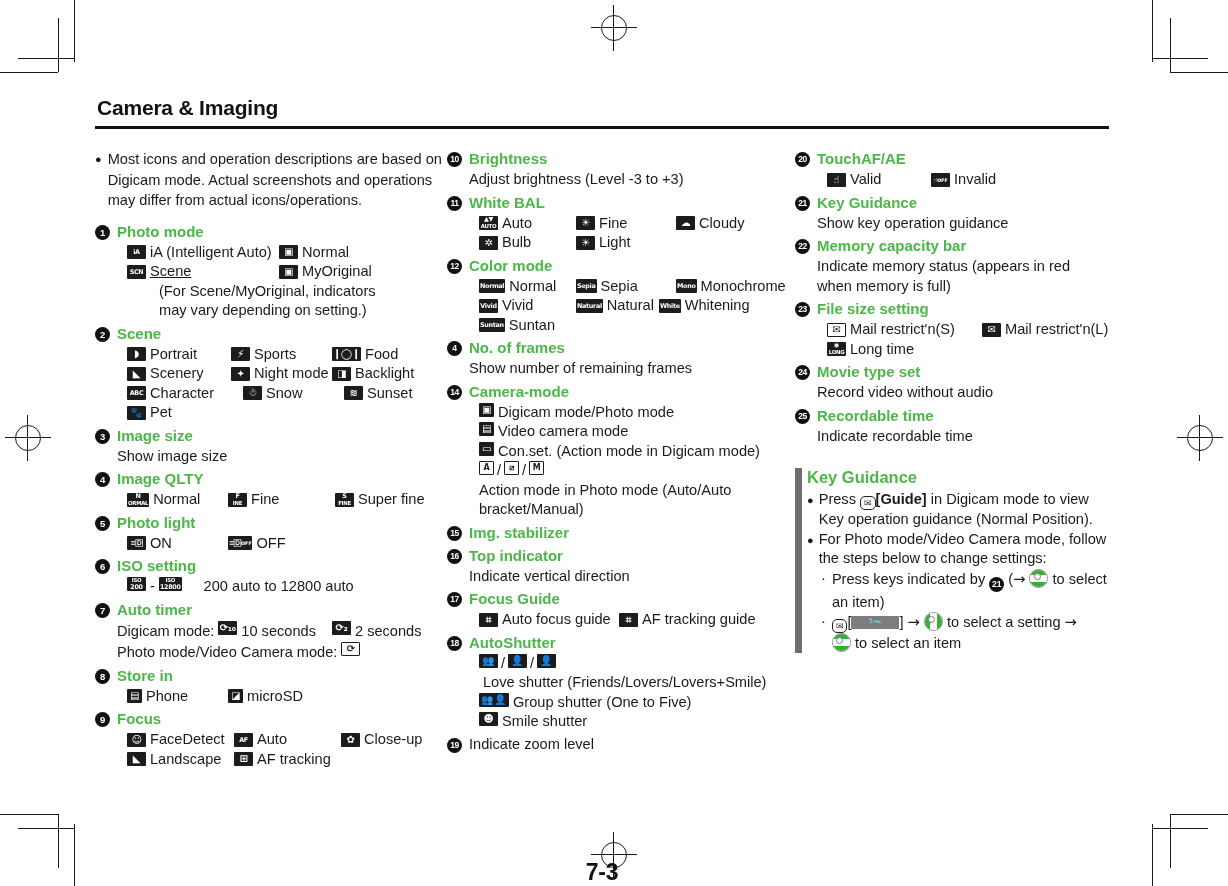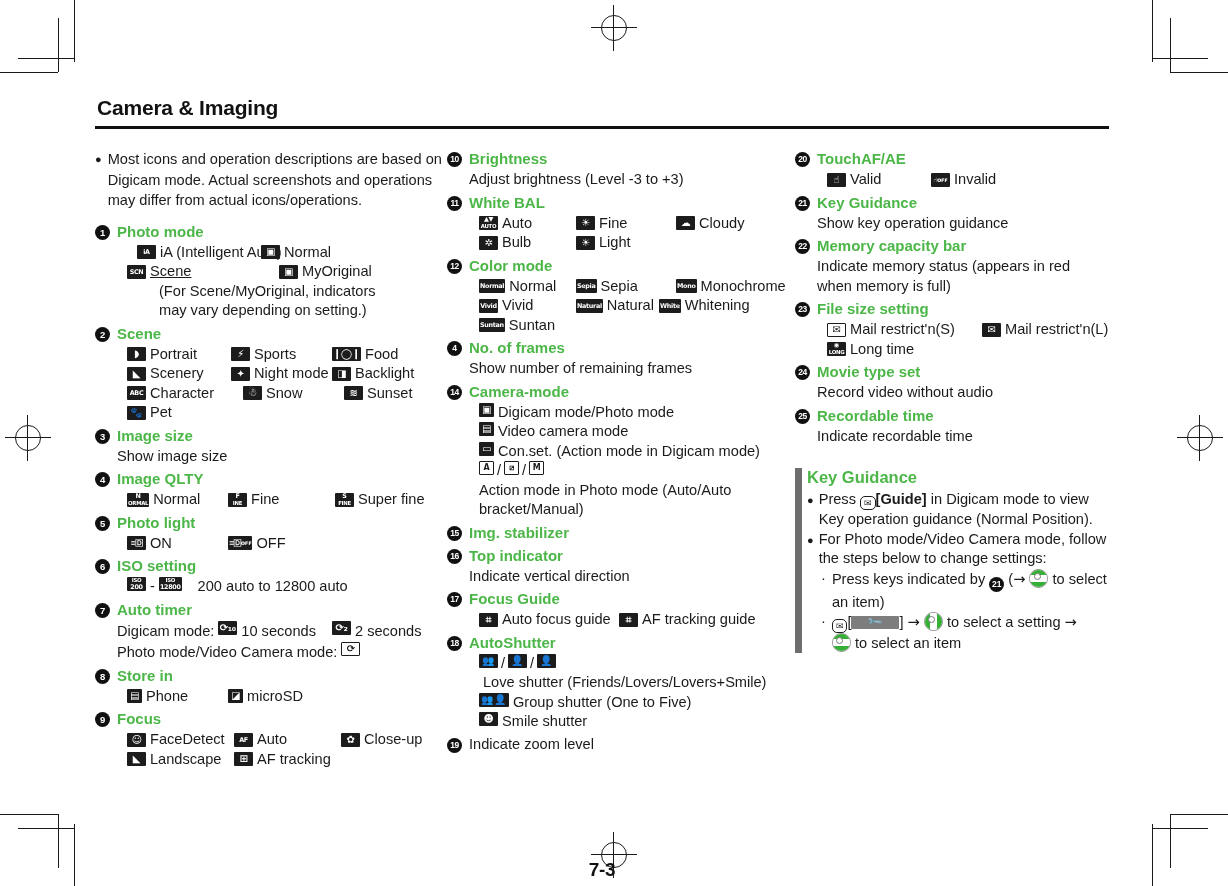--- a/index.html
+++ b/index.html
@@ -281,21 +281,21 @@
   }
 
   .arrow { font-family: "DejaVu Sans", sans-serif; }
 
   
   .pageno {
     position: absolute;
     left: 0; right: 0;
     top: 763px;
     text-align: center;
-    font-size: 19px;
+    font-size: 23px;
     font-weight: bold;
     letter-spacing: -0.3px;
     color: #111;
   }
   .b { font-weight: bold; }
 </style>
 </head>
 <body>
 
 <div class="crop v" style="left:74px; top:0; height:62px;"></div>
@@ -351,21 +351,21 @@
       <div class="intro">
         <span class="dot">●</span>
         <span class="txt">Most icons and operation descriptions are based on Digicam mode. Actual screenshots and operations may differ from actual icons/operations.</span>
       </div>
 
       <div class="entry">
         <div class="num">1</div>
         <div class="etitle">Photo mode</div>
         <div class="irows">
           <div class="irow">
-            <span class="icell" style="width:124px;margin-left:10px;">
+            <span class="icell" style="width:152px;">
                 <span class="ic txt6">iA</span>
                 <span class="lbl">iA (Intelligent Auto)</span>
               </span>
             <span class="icell">
                 <span class="ic glyph">▣</span>
                 <span class="lbl">Normal</span>
               </span>
           </div>
           <div class="irow">
             <span class="icell" style="width:152px;text-decoration:underline;">
@@ -496,21 +496,21 @@
           <div class="irow">
             <span class="ic iso">
                 <b>ISO</b>
                 <i>200</i>
               </span>
             <span style="margin:0 4px;">-</span>
             <span class="ic iso">
                 <b>ISO</b>
                 <i>12800</i>
               </span>
-            <span class="lbl" style="margin-left:16px;">200 auto to 12800 auto</span>
+            <span class="lbl" style="margin-left:22px;">200 auto to 12800 auto</span>
           </div>
         </div>
       </div>
 
       <div class="entry">
         <div class="num">7</div>
         <div class="etitle">Auto timer</div>
         <div class="edesc">
           <div class="irow" style="line-height:21px;">
             <span>Digicam mode:</span>

